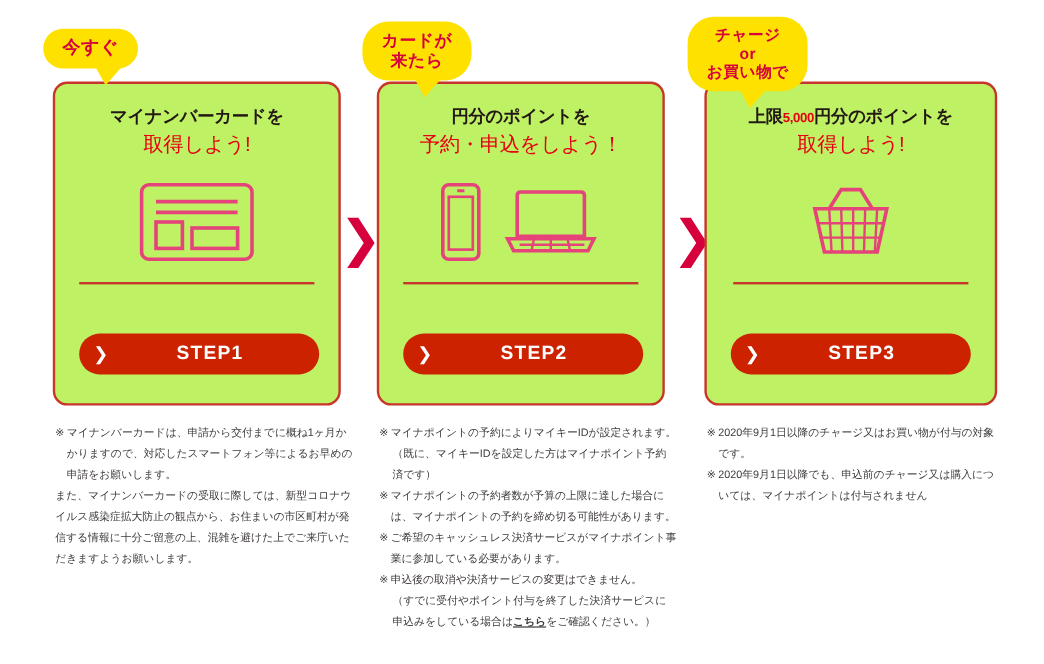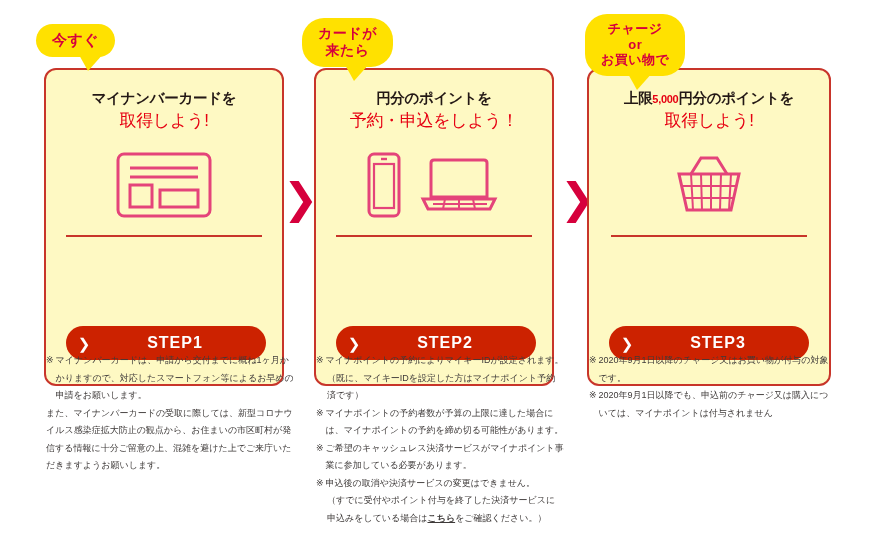--- a/index.html
+++ b/index.html
@@ -32,25 +32,25 @@
   .col-1 { left: 28px; }
   .col-2 { left: 298px; }
   .col-3 { left: 565px; }
 
   
   .card {
     position: absolute;
     left: 16px;
     top: 68px;
     width: 240px;
-    height: 318px;
+    height: 270px;
     border: 2px solid #c8352a;
     border-radius: 12px;
     box-sizing: border-box;
-    background: #fef9c3;
+    background: #bef264;
   }
   .col-3 .card { left: 22px; width: 244px; }
 
   
   .bubble {
     position: absolute;
     left: 0px;
     top: 22px;
     background: #ffe100;
     border-radius: 22px;
@@ -70,21 +70,21 @@
     left: 42px;
     bottom: -14px;
     width: 0;
     height: 0;
     border-left: 10px solid transparent;
     border-right: 16px solid transparent;
     border-top: 18px solid #ffe100;
   }
   .bubble-1 { left: 8px; top: 24px; }
   .bubble-2 { left: 4px; top: 18px; font-size: 14px; }
-  .bubble-3 { left: 20px; top: 14px; font-size: 13px; }
+  .bubble-3 { left: 8px; top: 14px; font-size: 13px; }
 
   
   .card-title {
     margin-top: 18px;
     text-align: center;
     line-height: 1.42;
     padding: 0 6px;
   }
   .title-top {
     display: block;

